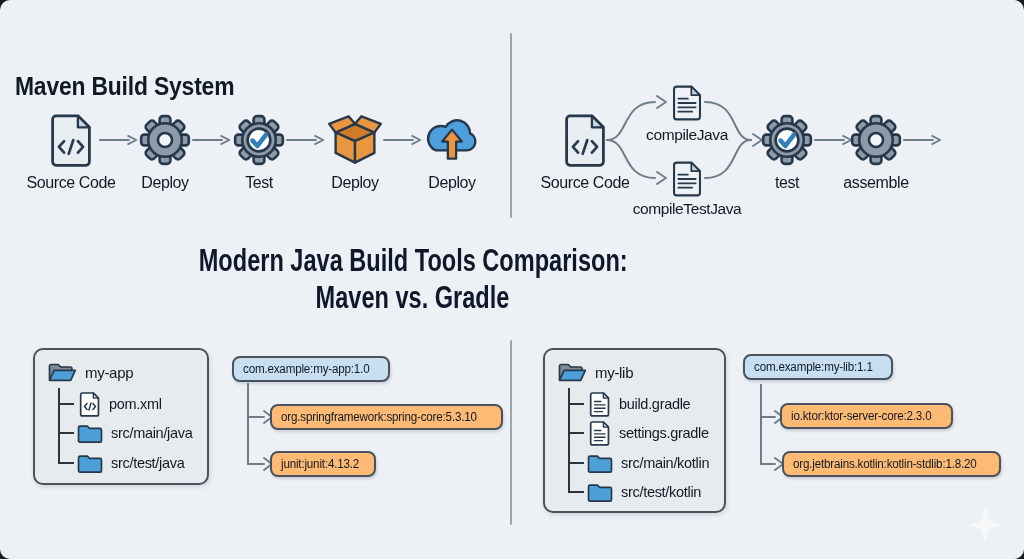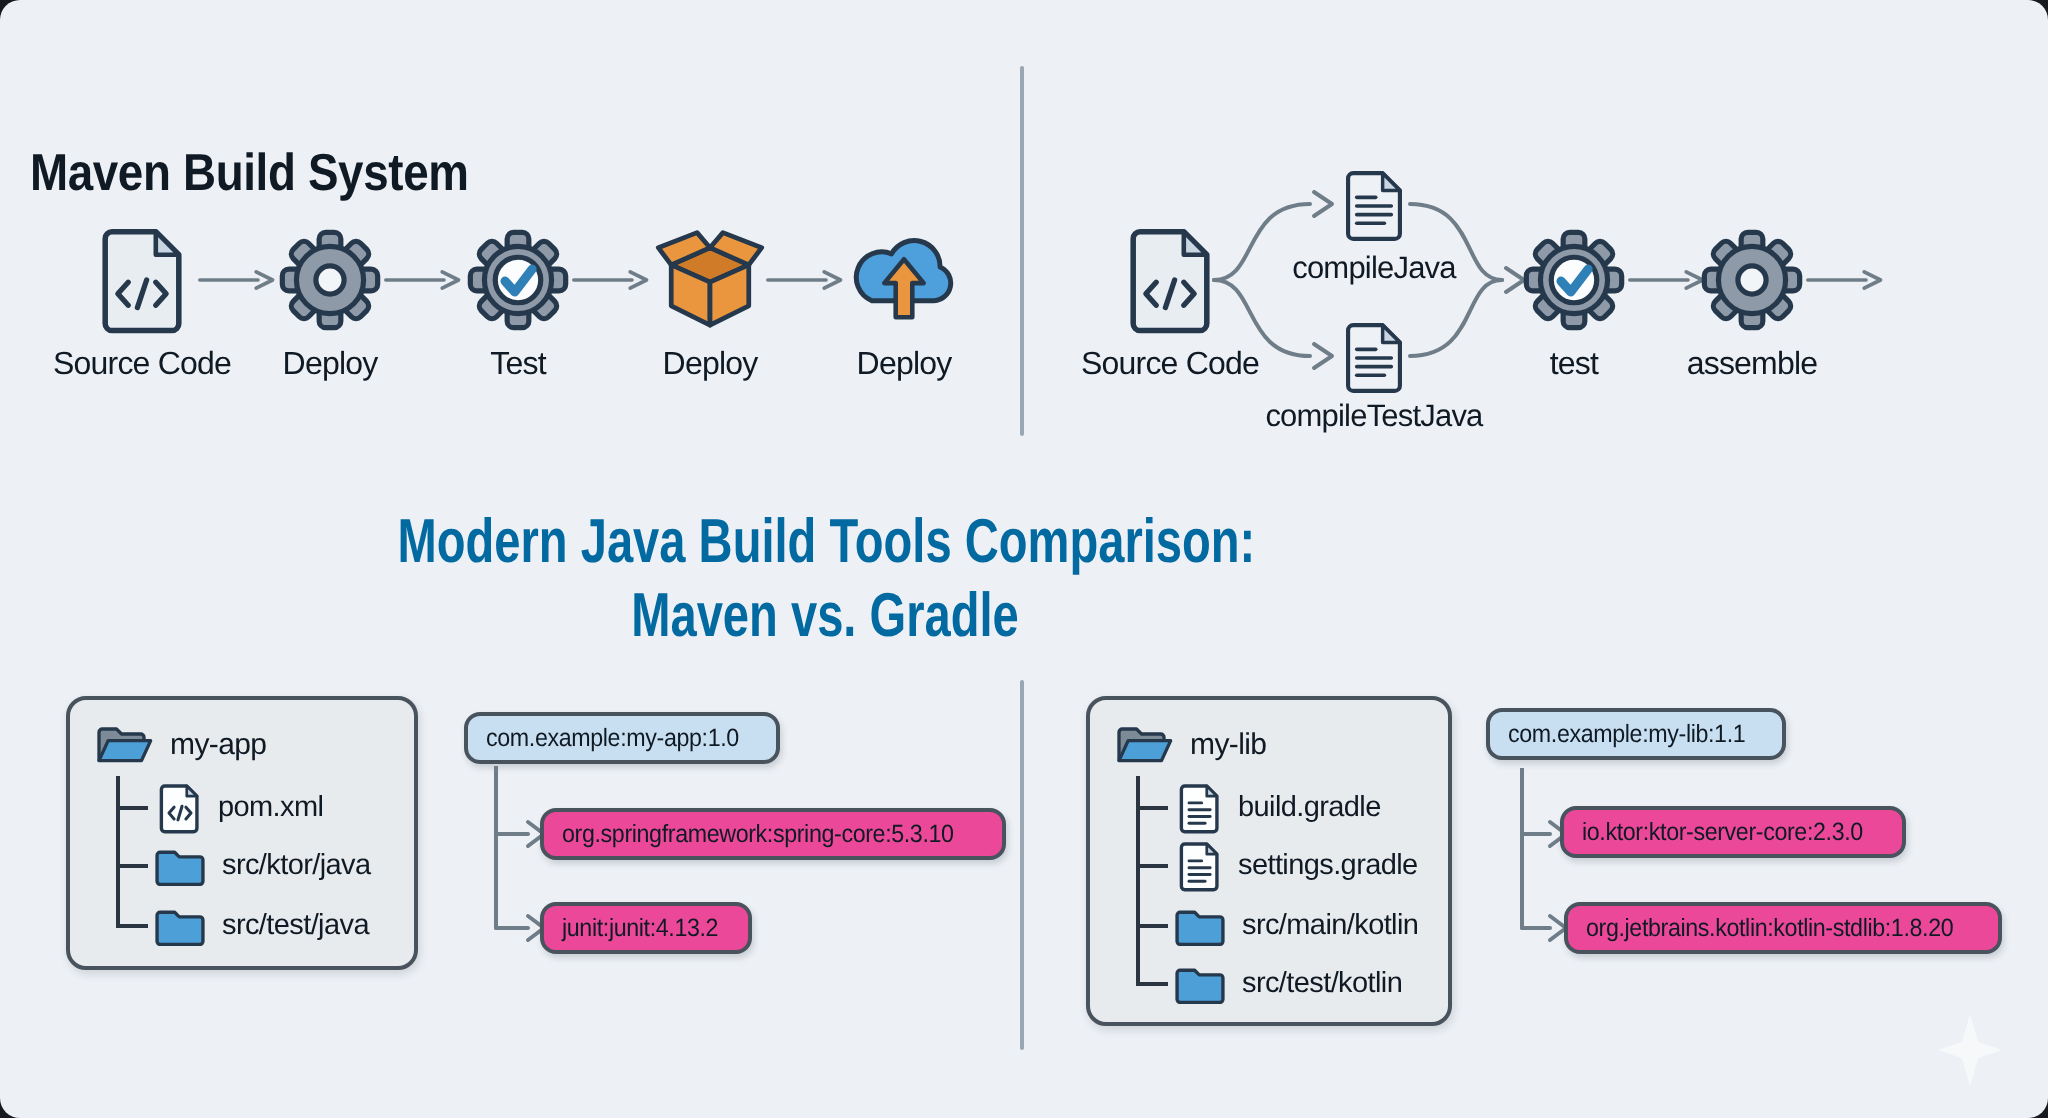--- a/index.html
+++ b/index.html
@@ -11,32 +11,32 @@
   .panel-title{position:absolute;top:26px;left:0;width:100%;text-align:left;
                font-size:26px;font-weight:bold;letter-spacing:-.2px;margin-top:45px;}
   .panel-title>span{display:inline-block;transform:scaleX(.88);transform-origin:50% 50%;white-space:nowrap;}
   .step{position:absolute;top:112px;width:120px;text-align:center;}
   .step .ic{height:56px;display:flex;align-items:center;justify-content:center;}
   .step .lbl{margin-top:6px;font-size:16px;letter-spacing:-.4px;white-space:nowrap;}
   .task-label{position:absolute;text-align:center;font-size:15.5px;letter-spacing:-.4px;white-space:nowrap;}
   .arrow{position:absolute;top:134px;width:40px;height:12px;}
   .divider{position:absolute;width:2px;background:#9aa6b1;border-radius:1px;}
   
-  .main-title{position:absolute;left:113px;top:252px;width:600px;text-align:center;
-              font-weight:bold;font-size:31px;line-height:37px;color:#0369a1;}
+  .main-title{position:absolute;left:113px;top:242px;width:600px;text-align:center;
+              font-weight:bold;font-size:31px;line-height:37px;color:#0f172a;}
   .main-title>div>span{display:inline-block;transform:scaleX(.76);transform-origin:50% 50%;white-space:nowrap;}
   
   .bsec{position:absolute;top:336px;width:512px;height:219px;}
   .card{position:absolute;background:#e7ebee;border:2px solid #49535e;border-radius:10px;
         box-shadow:1px 2px 4px rgba(40,50,60,.15);}
   .trow{position:absolute;display:flex;align-items:center;gap:8px;}
   .trow .tlbl{font-size:14.5px;letter-spacing:-.3px;white-space:nowrap;}
   .tline{position:absolute;background:#2b3542;}
   .chip{position:absolute;border:2px solid #49535e;border-radius:8px;padding:4px 9px;
-        font-size:12.5px;letter-spacing:-.2px;white-space:nowrap;background:#ec4899;
+        font-size:12.5px;letter-spacing:-.2px;white-space:nowrap;background:#fdba74;
         box-shadow:1px 2px 3px rgba(40,50,60,.18);}
   .chip>span{display:inline-block;transform:scaleX(.93);transform-origin:0 50%;}
   .chip.blue{background:#c7dff1;}
   .sparkle{position:absolute;opacity:.55;}
 </style>
 </head>
 <body>
 
 <div class="stage">
 
@@ -268,21 +268,21 @@
       <div class="trow" style="left:44px;top:41px">
         <svg width="22" height="26">
             <use href="#i-file-code-sm"></use>
           </svg>
         <span class="tlbl">pom.xml</span>
       </div>
       <div class="trow" style="left:42px;top:73px">
         <svg width="26" height="20">
             <use href="#i-folder"></use>
           </svg>
-        <span class="tlbl">src/ktor/java</span>
+        <span class="tlbl">src/main/java</span>
       </div>
       <div class="trow" style="left:42px;top:103px">
         <svg width="26" height="20">
             <use href="#i-folder"></use>
           </svg>
         <span class="tlbl">src/test/java</span>
       </div>
     </div>
 
     <div class="chip blue" style="left:232px;top:20px">

